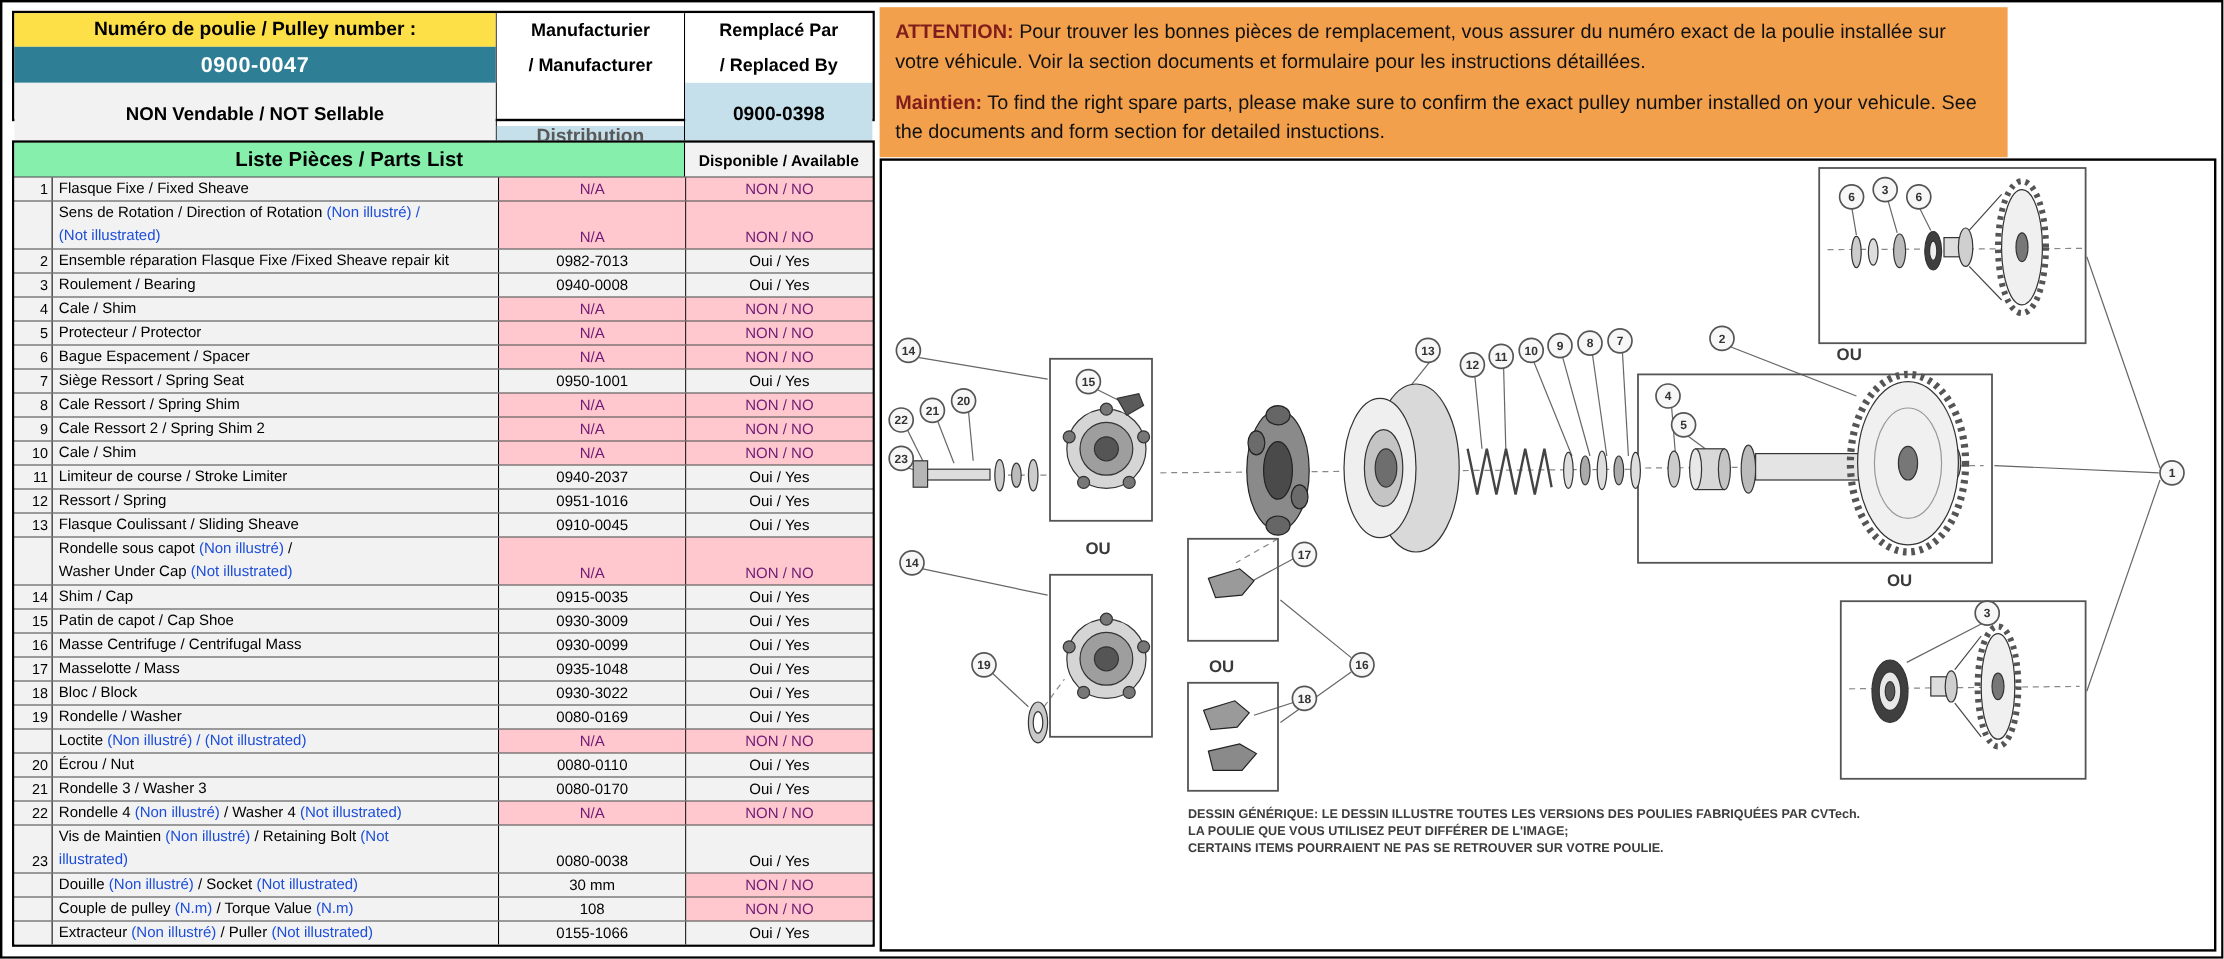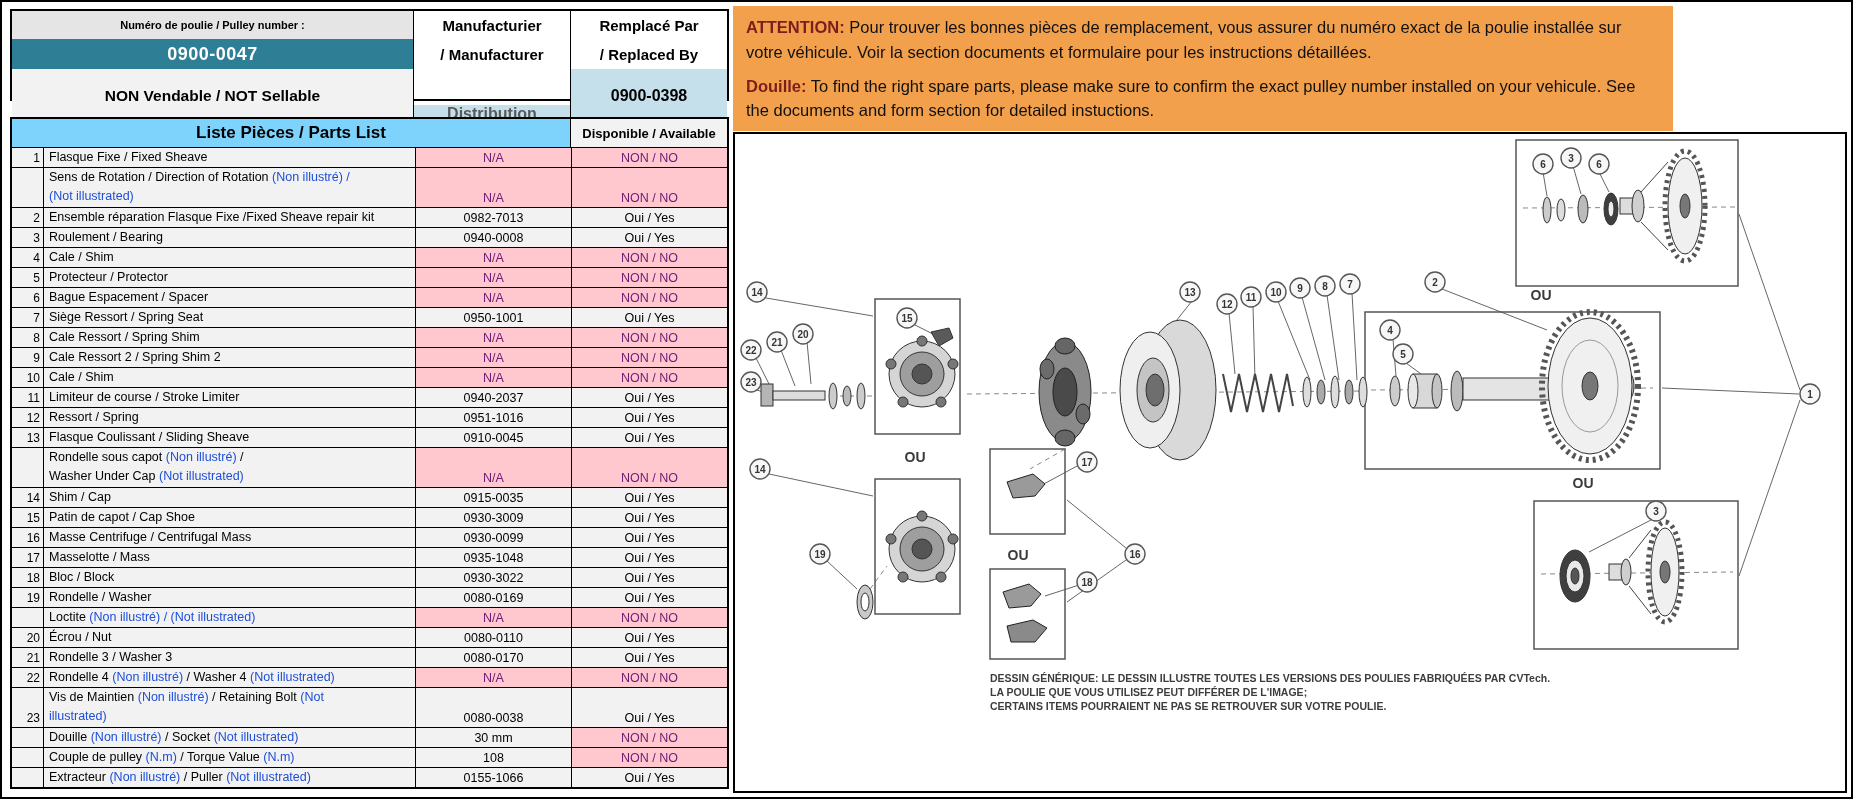--- a/index.html
+++ b/index.html
@@ -12,35 +12,35 @@
 
   
   .hdr-table {
     position:absolute; left:8px; top:7px; width:719px; height:92px;
     border:2px solid #000; display:grid;
     grid-template-columns: 402px 157px 1fr;
   }
   .hdr-col { display:grid; grid-template-rows: 28px 30px 1fr; }
   .hdr-col.b-r { border-right:1.5px solid #000; }
   .hdr-cell { display:flex; align-items:center; justify-content:center; font-weight:bold; }
-  .hdr-label { background:#e5e5e5; font-size:11px; }
+  .hdr-label { background:#fde047; font-size:16px; }
   .hdr-number { background:#2E7E95; color:#fff; font-size:18px; letter-spacing:.5px; }
   .hdr-sell { background:#f2f2f2; font-size:15.5px; }
   .hdr-plain { background:#fff; font-size:15px; }
   .hdr-blue { background:#C5E0EB; font-size:16px; }
   .hdr-blue.graytxt { color:#595959;margin-top:36px; }
 
   
   .parts-table {
     position:absolute; left:8px; top:115px; width:719px;
     border:2px solid #000; background:#f2f2f2;
   }
   .ptitle { display:grid; grid-template-columns: 559px 1fr; height:28px; }
   .ptitle-main {
-    background:#7dd3fc; border-right:1px solid #000;
+    background:#86efac; border-right:1px solid #000;
     display:flex; align-items:center; justify-content:center;
     font-weight:bold; font-size:17px;text-align:right;
   }
   .ptitle-avail {
     background:#f2f2f2; display:flex; align-items:center; justify-content:center;
     font-weight:bold; font-size:13px;
   }
   .prow { display:grid; grid-template-columns: 32px 372px 156px 1fr; height:20px; border-top:1px solid #000; }
   .prow.double { height:40px; }
   .pcell { background:#f2f2f2; }
@@ -284,21 +284,21 @@
           <div class="pcell c-num"></div>
           <div class="pcell c-desc"><span>Extracteur </span><span class="red">(Non illustré)</span><span> / Puller </span><span class="red">(Not illustrated)</span></div>
           <div class="pcell c-part">0155-1066</div>
           <div class="pcell c-avail">Oui / Yes</div>
         </div>
       </div>
   </div>
 
   <div class="attention">
     <p><span class="lead">ATTENTION:</span><span> Pour trouver les bonnes pièces de remplacement, vous assurer du numéro exact de la poulie installée sur votre véhicule. Voir la section documents et formulaire pour les instructions détaillées.</span></p>
-    <p><span class="lead">Douille:</span><span> To find the right spare parts, please make sure to confirm the exact pulley number installed on your vehicule. See the documents and form section for detailed instuctions.</span></p>
+    <p><span class="lead">Maintien:</span><span> To find the right spare parts, please make sure to confirm the exact pulley number installed on your vehicule. See the documents and form section for detailed instuctions.</span></p>
   </div>
 
   <div class="diagram-box">
     <svg id="diagram-svg" width="1110" height="657" viewBox="0 0 1110 657">
 
       <line class="dash" x1="96" y1="262" x2="140" y2="262"></line>
       <line class="dash" x1="232" y1="260" x2="632" y2="257"></line>
       <line class="dash" x1="636" y1="256" x2="918" y2="254"></line>
       <line class="dash" x1="788" y1="74" x2="1000" y2="73"></line>
       <line class="dash" x1="806" y1="440" x2="998" y2="438"></line>

